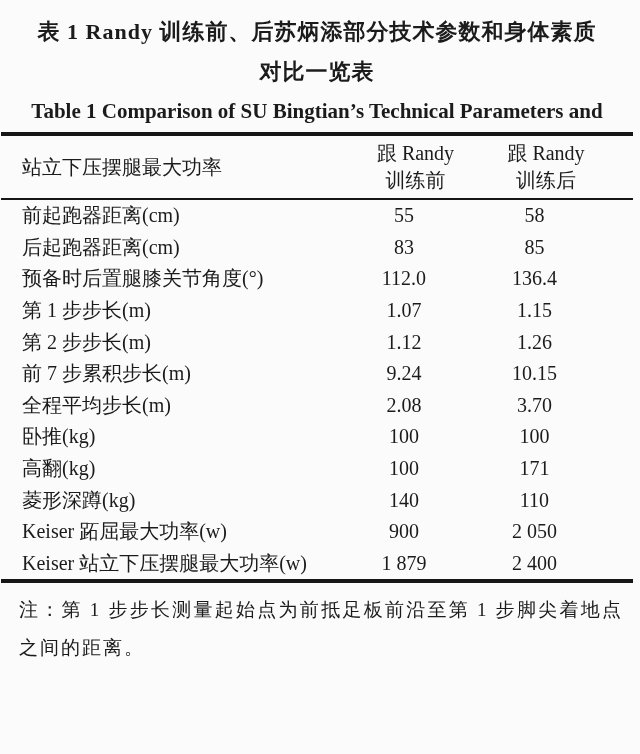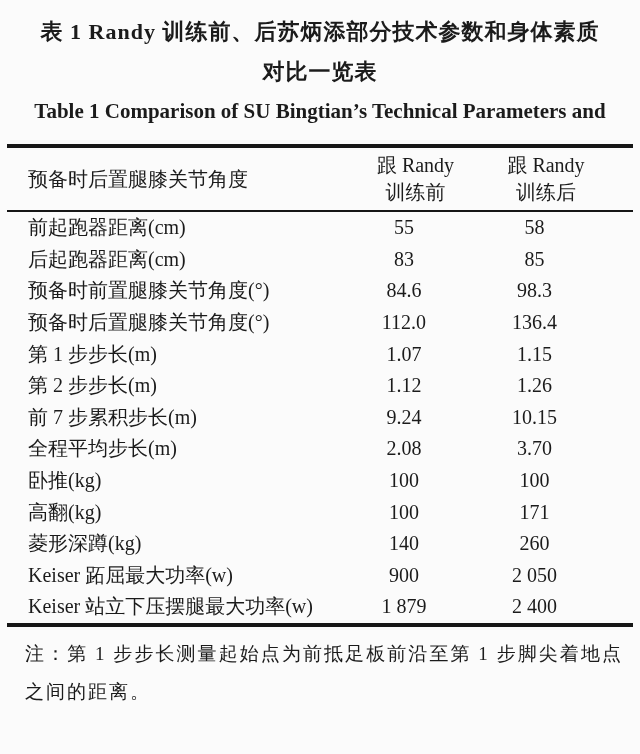--- a/index.html
+++ b/index.html
@@ -16,35 +16,35 @@
     height: 754px;
     background: var(--bg);
     color: var(--text);
     font-family: "Liberation Serif", "DejaVu Serif", serif;
     overflow: hidden;
   }
   .page {
     box-sizing: border-box;
     width: 640px;
     height: 701px;
-    padding: 12px 7px 0 7px;
+    padding: 12px 7px 0 1px;
   }
   .title-zh {
     font-size: 22px;
     font-weight: bold;
     text-align: center;
     line-height: 40px;
     letter-spacing: 1px;
   }
   .title-en {
     font-size: 21px;
     font-weight: bold;
     text-align: center;
     line-height: 38px;
-    margin-bottom: 14px;
+    margin-bottom: 2px;
   }
   table.cmp {
     width: 100%;
     border-collapse: collapse;
     table-layout: fixed;
     border-top: 4px solid var(--rule);
     border-bottom: 4px solid var(--rule);
   }
   col.c-label { width: auto; }
   col.c-before { width: 120px; }
@@ -109,40 +109,35 @@
   </div>
 
   <table class="cmp">
     <colgroup>
       <col class="c-label">
       <col class="c-before">
       <col class="c-after">
     </colgroup>
     <thead>
       <tr>
-        <th class="label-col">预备时后置腿膝关节角度</th>
+        <th class="label-col">站立下压摆腿最大功率</th>
         <th class="val-col"><span>跟 Randy</span><br><span>训练前</span></th>
         <th class="val-col"><span>跟 Randy</span><br><span>训练后</span></th>
       </tr>
     </thead>
     <tbody id="table-body">
         <tr>
           <td class="row-label">前起跑器距离(cm)</td>
           <td class="val">55</td>
           <td class="val">58</td>
         </tr>
         <tr>
           <td class="row-label">后起跑器距离(cm)</td>
           <td class="val">83</td>
           <td class="val">85</td>
-        </tr>
-        <tr>
-          <td class="row-label">预备时前置腿膝关节角度(°)</td>
-          <td class="val">84.6</td>
-          <td class="val">98.3</td>
         </tr>
         <tr>
           <td class="row-label">预备时后置腿膝关节角度(°)</td>
           <td class="val">112.0</td>
           <td class="val">136.4</td>
         </tr>
         <tr>
           <td class="row-label">第 1 步步长(m)</td>
           <td class="val">1.07</td>
           <td class="val">1.15</td>
@@ -168,21 +163,21 @@
           <td class="val">100</td>
         </tr>
         <tr>
           <td class="row-label">高翻(kg)</td>
           <td class="val">100</td>
           <td class="val">171</td>
         </tr>
         <tr>
           <td class="row-label">菱形深蹲(kg)</td>
           <td class="val">140</td>
-          <td class="val">260</td>
+          <td class="val">110</td>
         </tr>
         <tr>
           <td class="row-label">Keiser 跖屈最大功率(w)</td>
           <td class="val">900</td>
           <td class="val">2 050</td>
         </tr>
         <tr>
           <td class="row-label">Keiser 站立下压摆腿最大功率(w)</td>
           <td class="val">1 879</td>
           <td class="val">2 400</td>

